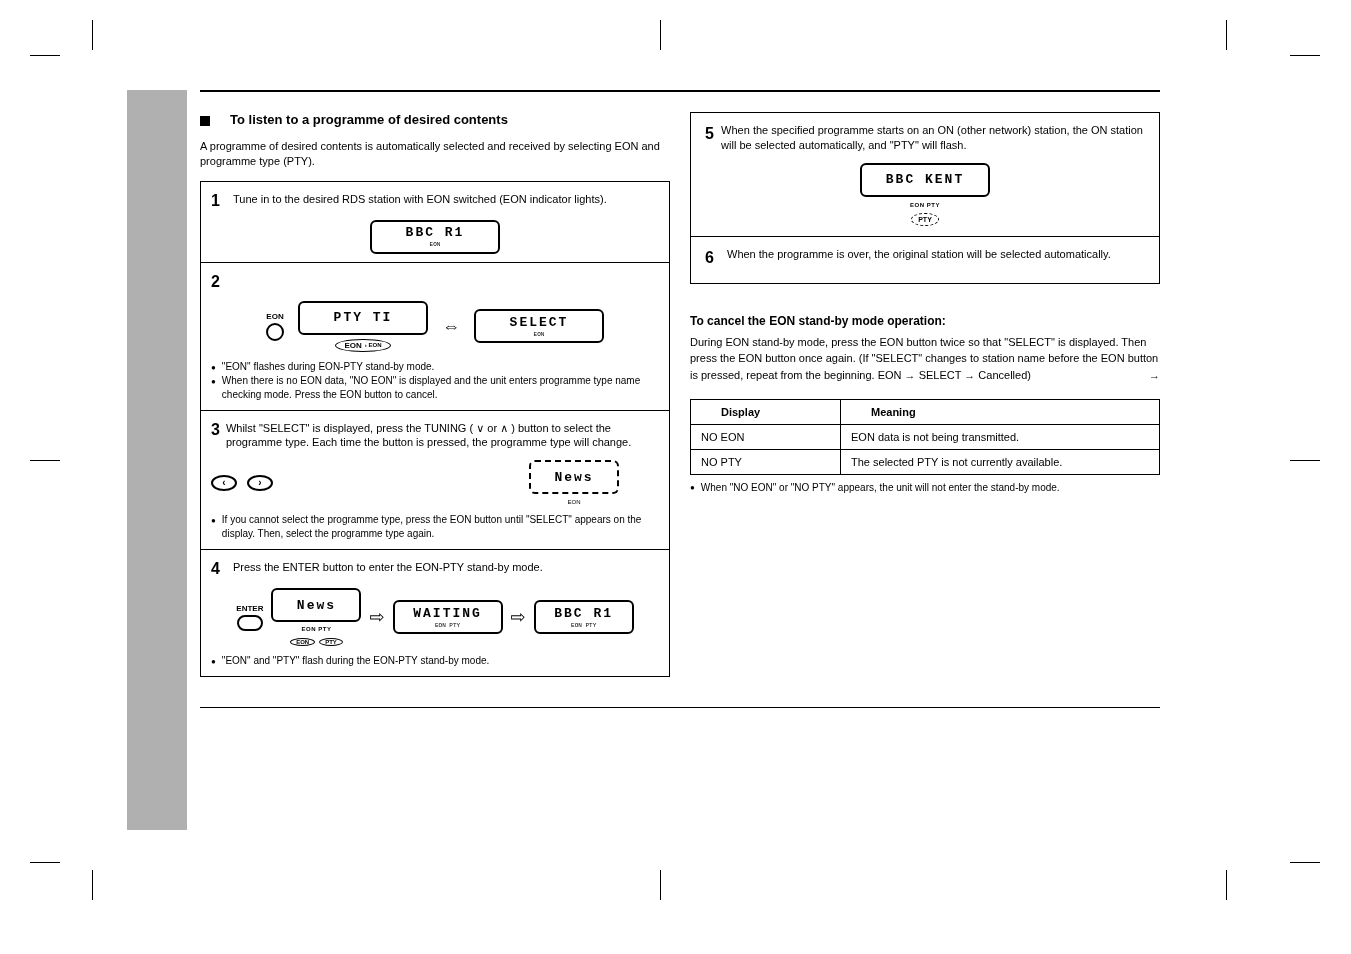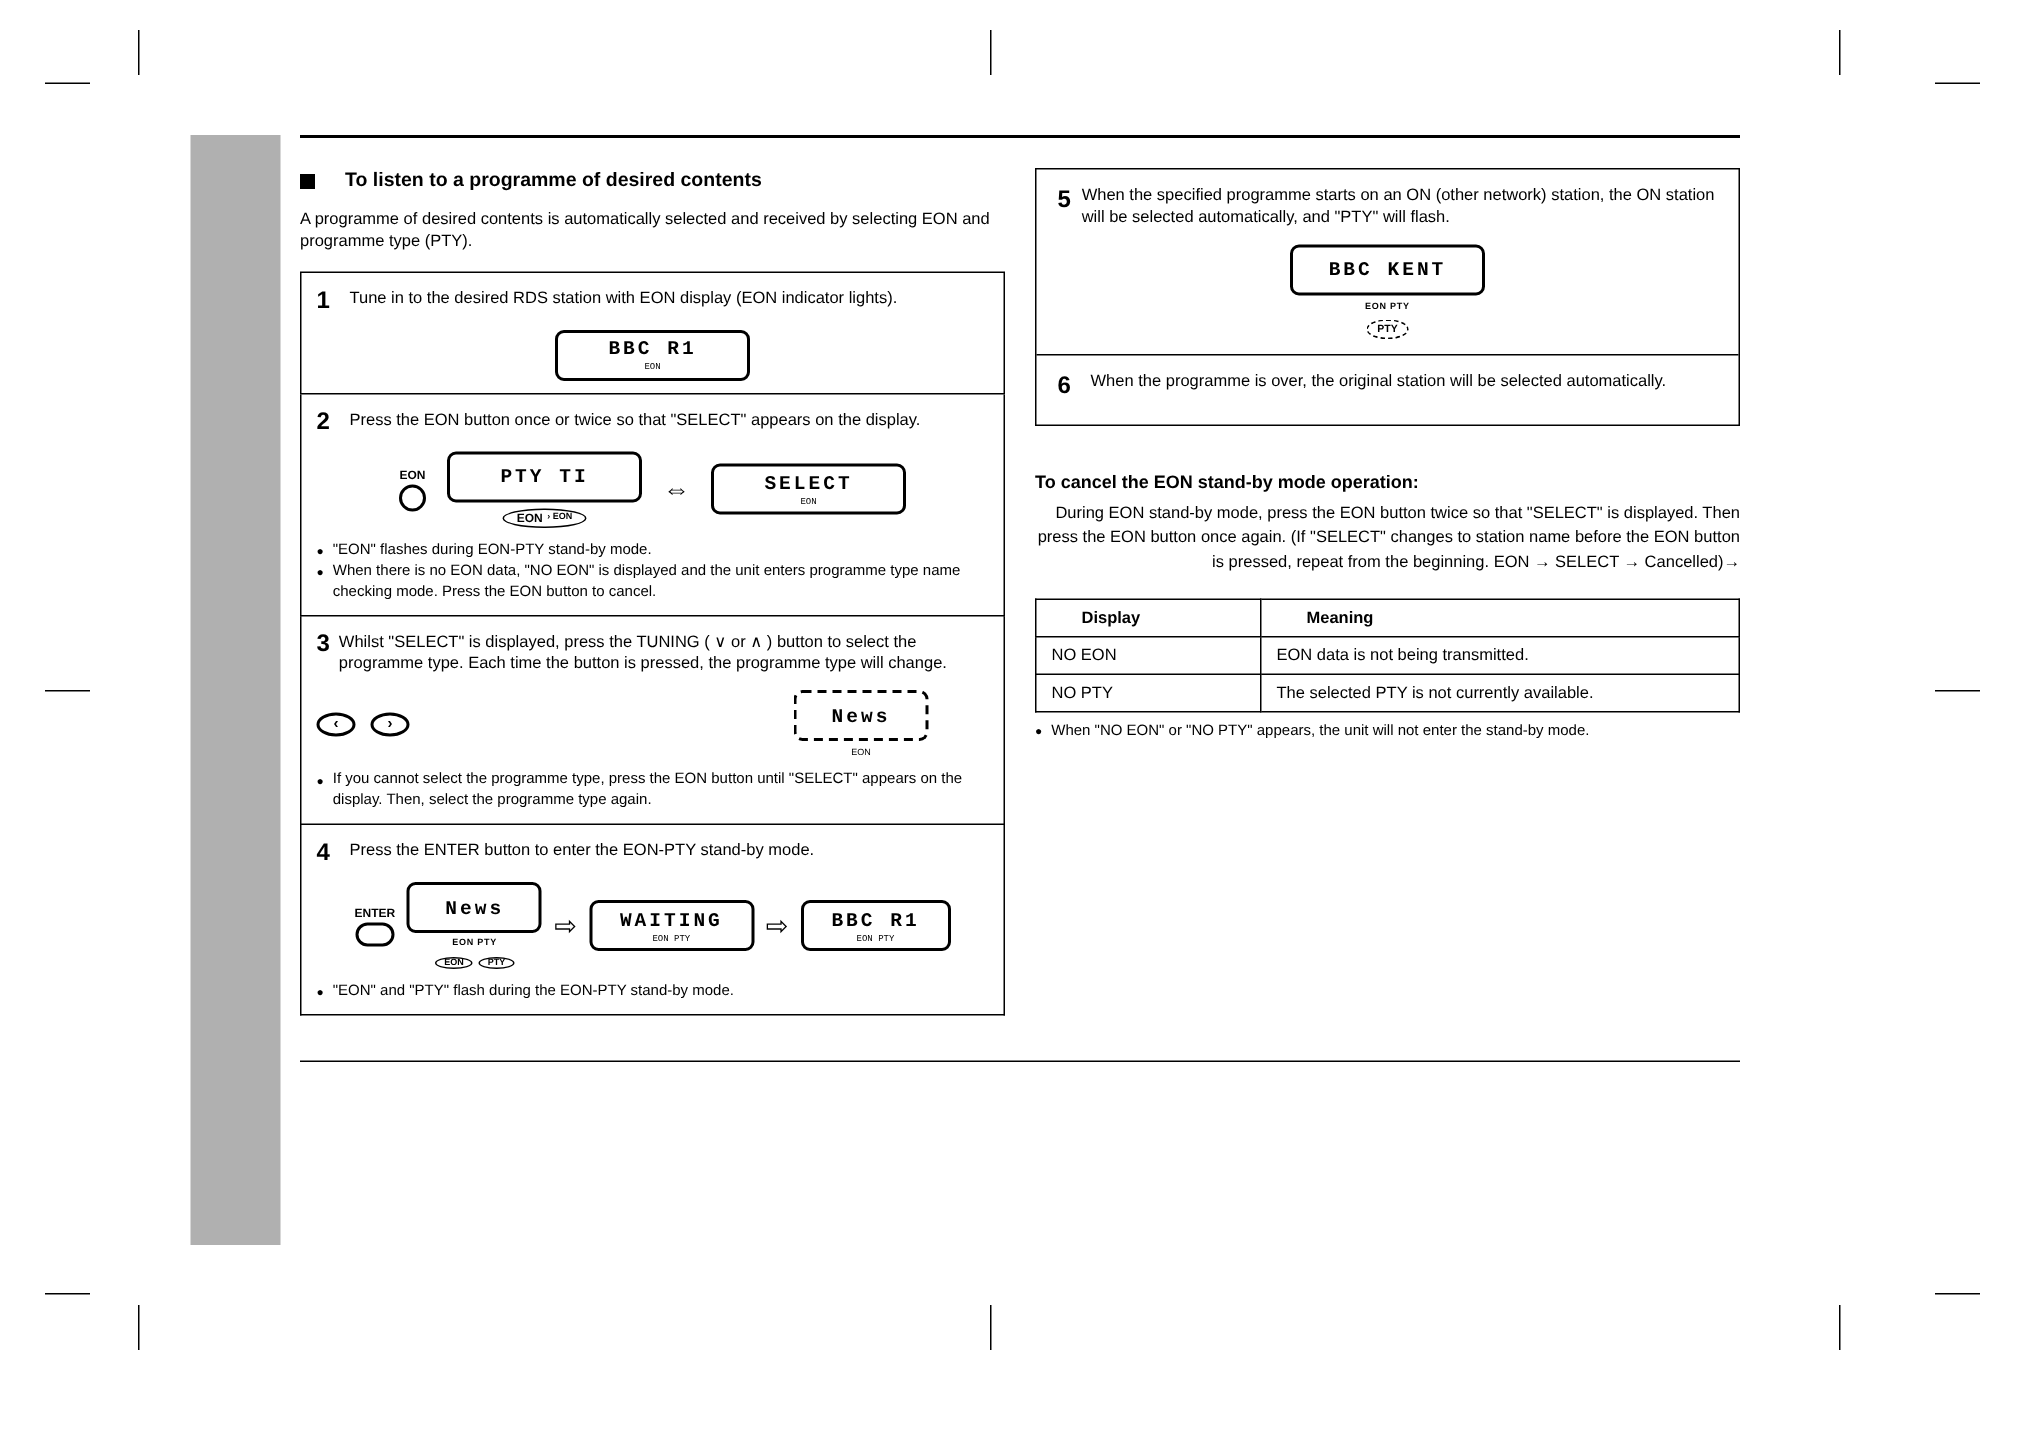--- a/index.html
+++ b/index.html
@@ -111,21 +111,21 @@
 .bullets li::before { content: "●"; font-size: 8px; margin-top: 2px; }
 
 .right-box {
   border: 1px solid #000;
   width: 100%;
 }
 .right-box .cell { border-bottom: 1px solid #000; padding: 10px 14px; font-size: 11px; line-height:1.35; }
 .right-box .cell:last-child { border-bottom: none; }
 
 .cancel-head { font-weight: bold; font-size: 12px; margin-top: 30px; margin-bottom: 6px; }
-.cancel-text { font-size: 11px; line-height: 1.5; margin-bottom: 16px; text-align: right; }
+.cancel-text { font-size: 11px; line-height: 1.5; margin-bottom: 16px; }
 
 table.cancel-table { border-collapse: collapse; width: 100%; font-size: 11px; }
 table.cancel-table td { border: 1px solid #000; padding: 6px 10px; }
 table.cancel-table .h { font-weight: bold; background: #fff; padding-left: 30px; }
 
 .note-tight { font-size: 10px; line-height: 1.35; display:flex; gap:6px; margin-top:6px; }
 .note-tight::before { content: "●"; font-size:8px; margin-top:2px; }
 
 .lcd-sub-eon { font-size:6px; letter-spacing:0; font-weight:normal; margin-top:1px; }
 
@@ -163,36 +163,35 @@
         <div class="sq"></div>
         <div>
           <div class="section-title">To listen to a programme of desired contents</div>
         </div>
       </div>
       <div class="section-sub">A programme of desired contents is automatically selected and received by selecting EON and programme type (PTY).</div>
 
       <div class="box">
         <div class="step-head">
           <div class="step-num">1</div>
-          <div class="step-text">Tune in to the desired RDS station with EON display (EON indicator lights).</div>
+          <div class="step-text">Tune in to the desired RDS station with EON switched (EON indicator lights).</div>
         </div>
         <div class="diagram-row">
           <div class="center-fig">
             <div class="lcd">
               <span>BBC R1</span>
               <span class="lcd-sub-eon">EON</span>
             </div>
           </div>
         </div>
       </div>
 
       <div class="box">
         <div class="step-head">
           <div class="step-num">2</div>
-          <div class="step-text">Press the EON button once or twice so that "SELECT" appears on the display.</div>
         </div>
         <div class="diagram-row">
           <div class="btn-eon-dot">
             <span>EON</span>
             <div class="ring"></div>
           </div>
           <div class="center-fig">
             <div class="lcd">
               <span>PTY TI</span>
             </div>

